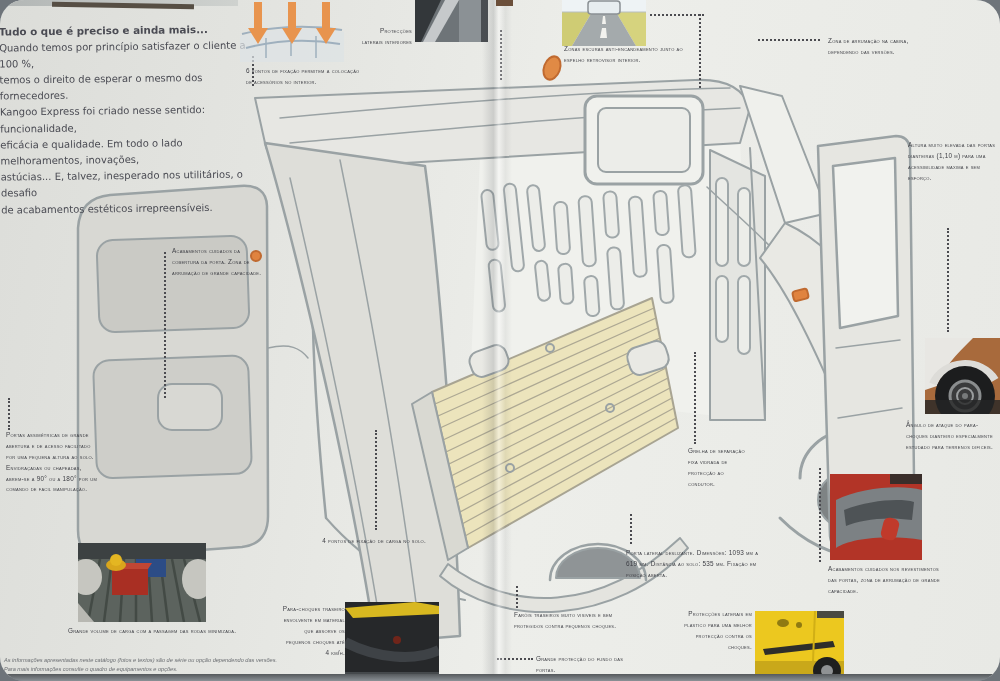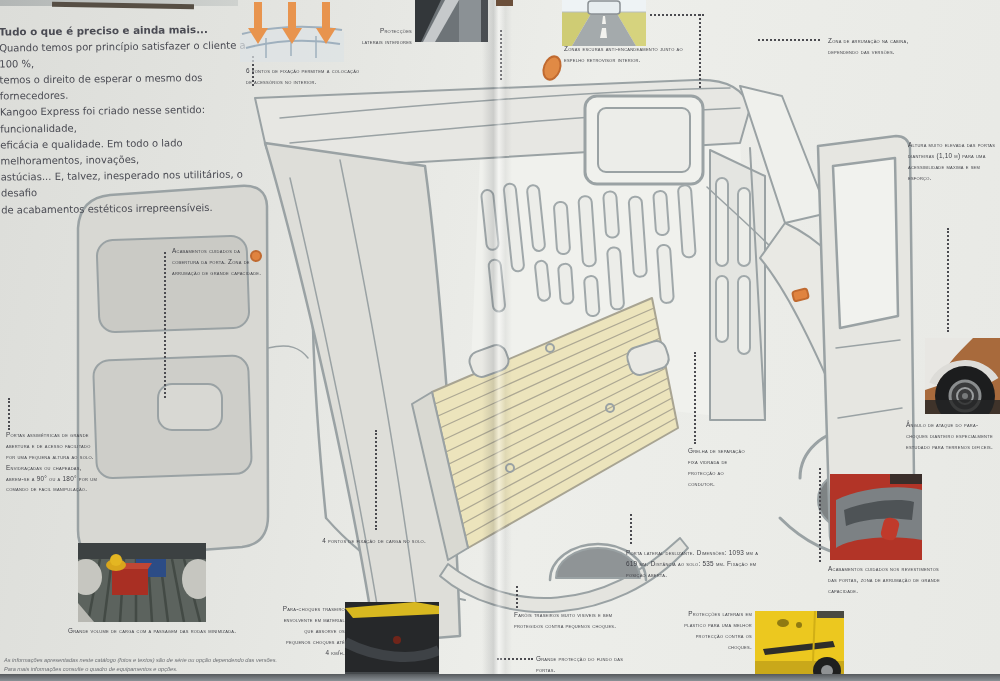--- a/index.html
+++ b/index.html
@@ -1,17 +1,17 @@
 <!DOCTYPE html>
 <html><head>
 <meta charset="utf-8">
 <style>
   html,body{margin:0;padding:0;background:#6e747a;}
   #canvas{position:relative;width:1000px;height:681px;overflow:hidden;background:#868d93;
-          font-family:"Liberation Sans",sans-serif;}
+          font-family:"Liberation Sans",sans-serif;border-radius:24px;}
   .spread{position:absolute;left:0;top:0;width:1000px;height:677px;
           background:linear-gradient(100deg,#dcdDD9 0%,#e4e5e1 28%,#edeeea 55%,#e8e9e5 100%);}
   .fold{position:absolute;left:482px;top:0;width:30px;height:677px;z-index:8;pointer-events:none;
         background:linear-gradient(90deg,rgba(60,65,72,0) 0%,rgba(60,65,72,.16) 38%,rgba(255,255,255,.38) 56%,rgba(60,65,72,.07) 78%,rgba(60,65,72,0) 100%);}
   .surface-band{position:absolute;left:0;top:674px;width:1000px;height:7px;z-index:9;
         background:linear-gradient(to bottom,#55595c,#8b9196);}
   .surface-topstrip{position:absolute;left:0;top:0;width:238px;height:6px;z-index:9;
         background:linear-gradient(to right,#b2b6b5,#cfd2cf);}
   .dark-edge{position:absolute;left:52px;top:3px;width:142px;height:5px;background:#564e44;
         transform:rotate(1.1deg);z-index:10;}

